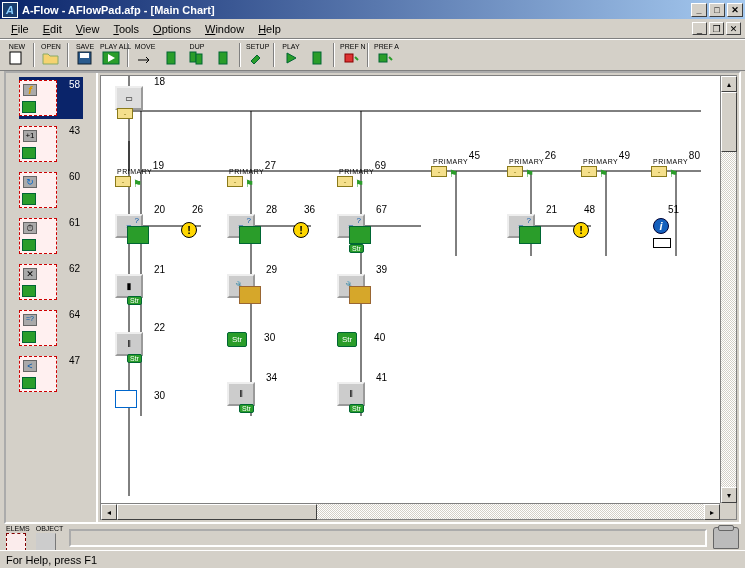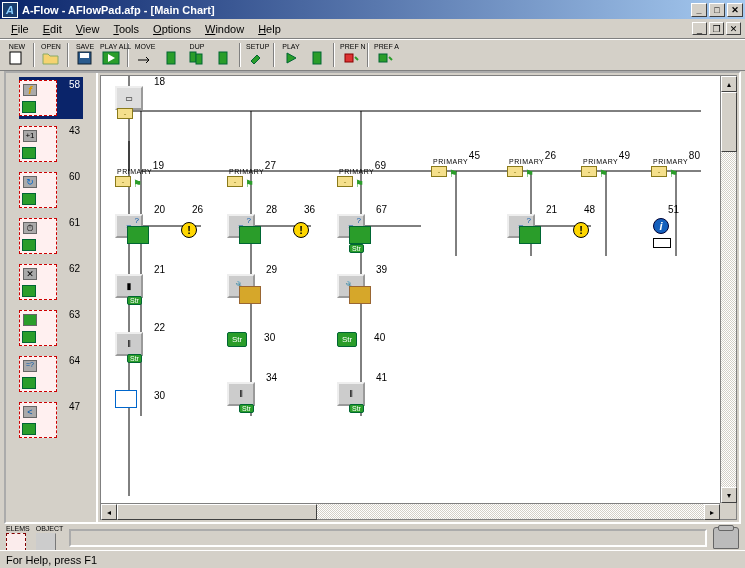--- a/index.html
+++ b/index.html
@@ -284,27 +284,20 @@
     </div>
     <div class="pal-item">
       <div class="pal-box">
           <div class="mini gray" style="position:absolute;top:2px;left:2px;font-size:9px;text-align:center">✕</div>
           <div class="mini"></div>
         </div>
       <div class="pal-num">62</div>
     </div>
     <div class="pal-item">
       <div class="pal-box">
-          <div class="mini gray" style="position:absolute;top:2px;left:2px;background:#2a9d2a"></div>
-          <div class="mini"></div>
-        </div>
-      <div class="pal-num">63</div>
-    </div>
-    <div class="pal-item">
-      <div class="pal-box">
           <div class="mini gray" style="position:absolute;top:2px;left:2px;font-size:7px;text-align:center;color:#05a">=?</div>
           <div class="mini"></div>
         </div>
       <div class="pal-num">64</div>
     </div>
     <div class="pal-item">
       <div class="pal-box">
           <div class="mini gray" style="position:absolute;top:2px;left:2px;font-size:9px;text-align:center;color:#05a">&lt;</div>
           <div class="mini"></div>
         </div>

